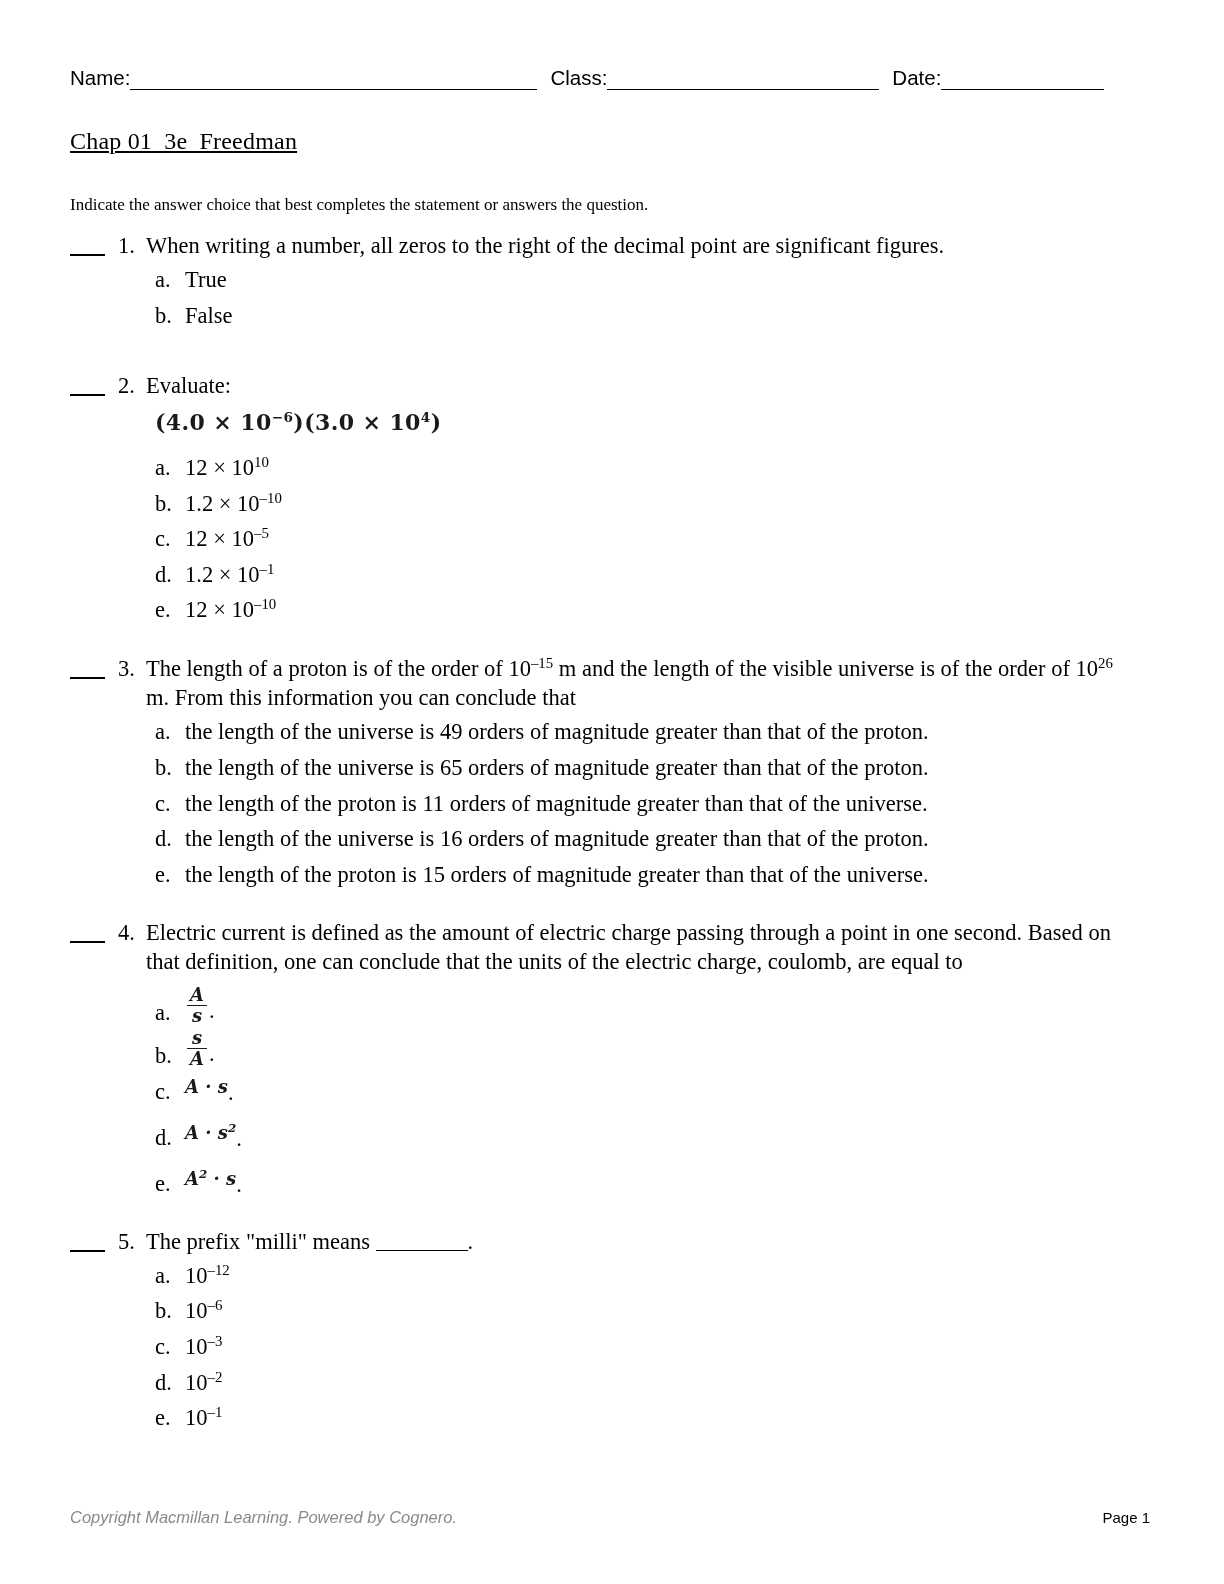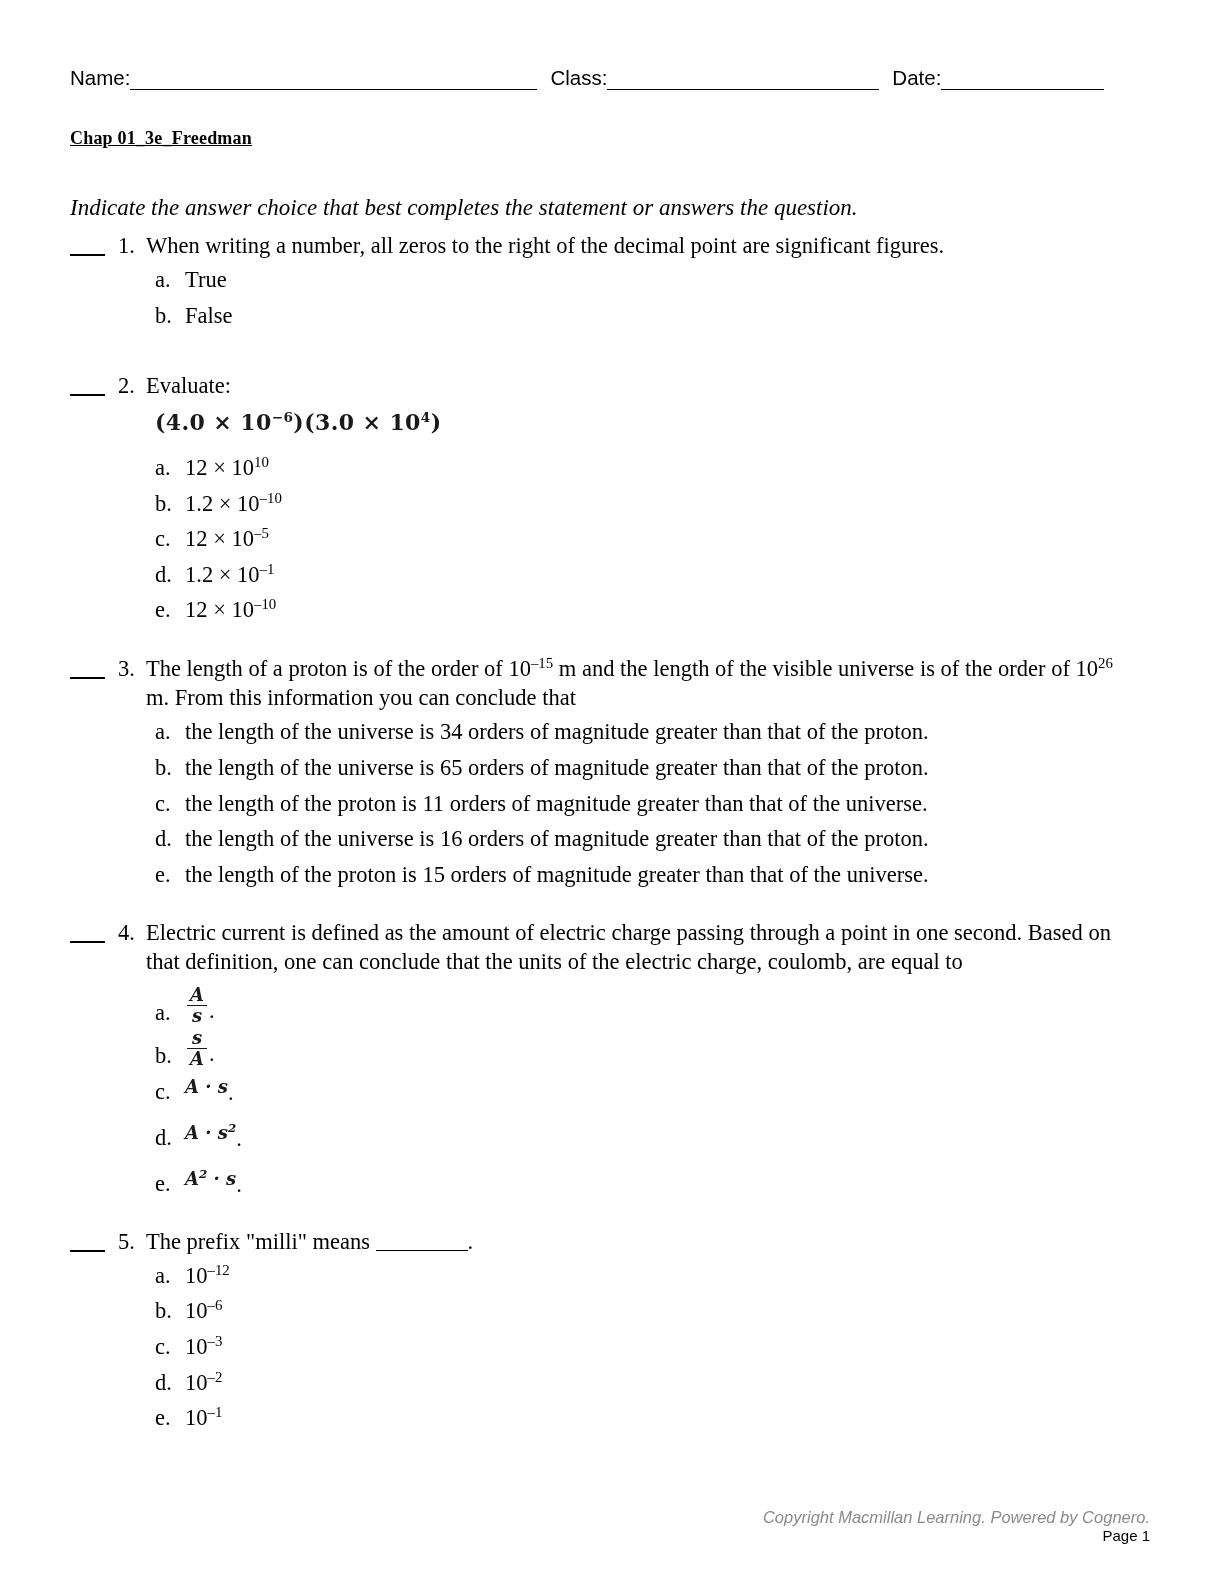--- a/index.html
+++ b/index.html
@@ -43,34 +43,33 @@
   .rule-name  { width: 407px; }
   .rule-class { width: 272px; }
   .rule-date  { width: 163px; }
   .hdr-gap { width: 13px; }
 
   
   .doc-title {
     position: absolute;
     left: 70px;
     top: 126px;
-    font-size: 18px;
-    font-weight: bold;
+    font-size: 24px;
+    font-weight: normal;
     text-decoration: underline;
     letter-spacing: 0.2px;
     white-space: nowrap;
   }
 
   
   .instruction {
     position: absolute;
     left: 70px;
     top: 193px;
-    font-size: 23px;
-    font-style: italic;
+    font-size: 17px;
     white-space: nowrap;
   }
 
   
   .qlist {
     position: absolute;
     left: 70px;
     top: 229px;
     width: 1055px;
   }
@@ -178,22 +177,21 @@
   .q-gap-sm { height: 20px; }
 
   
   .footer {
     position: absolute;
     left: 70px;
     top: 1506px;
     width: 1080px;
     display: flex;
     justify-content: space-between;
-    align-items: flex-end;
-    flex-direction: column;
+    align-items: center;
   }
   .footer-left {
     font-family: "Liberation Sans", "DejaVu Sans", sans-serif;
     font-style: italic;
     font-size: 16.5px;
     color: #8a8a8a;
     white-space: nowrap;
   }
   .footer-right {
     font-family: "Liberation Sans", "DejaVu Sans", sans-serif;
@@ -282,21 +280,21 @@
 
     <div class="question">
       <div class="q-head">
         <span class="blank-line"></span>
         <span class="q-num">3.</span>
         <span class="q-text"><span>The length of a proton is of the order of 10</span><sup>–15</sup><span> m and the length of the visible universe is of the order of 10</span><sup>26</sup><span> m. From this information you can conclude that</span></span>
       </div>
       <div class="choices">
         <div class="choice">
           <span class="choice-letter">a.</span>
-          <span class="choice-body">the length of the universe is 34 orders of magnitude greater than that of the proton.</span>
+          <span class="choice-body">the length of the universe is 49 orders of magnitude greater than that of the proton.</span>
         </div>
         <div class="choice">
           <span class="choice-letter">b.</span>
           <span class="choice-body">the length of the universe is 65 orders of magnitude greater than that of the proton.</span>
         </div>
         <div class="choice">
           <span class="choice-letter">c.</span>
           <span class="choice-body">the length of the proton is 11 orders of magnitude greater than that of the universe.</span>
         </div>
         <div class="choice">

